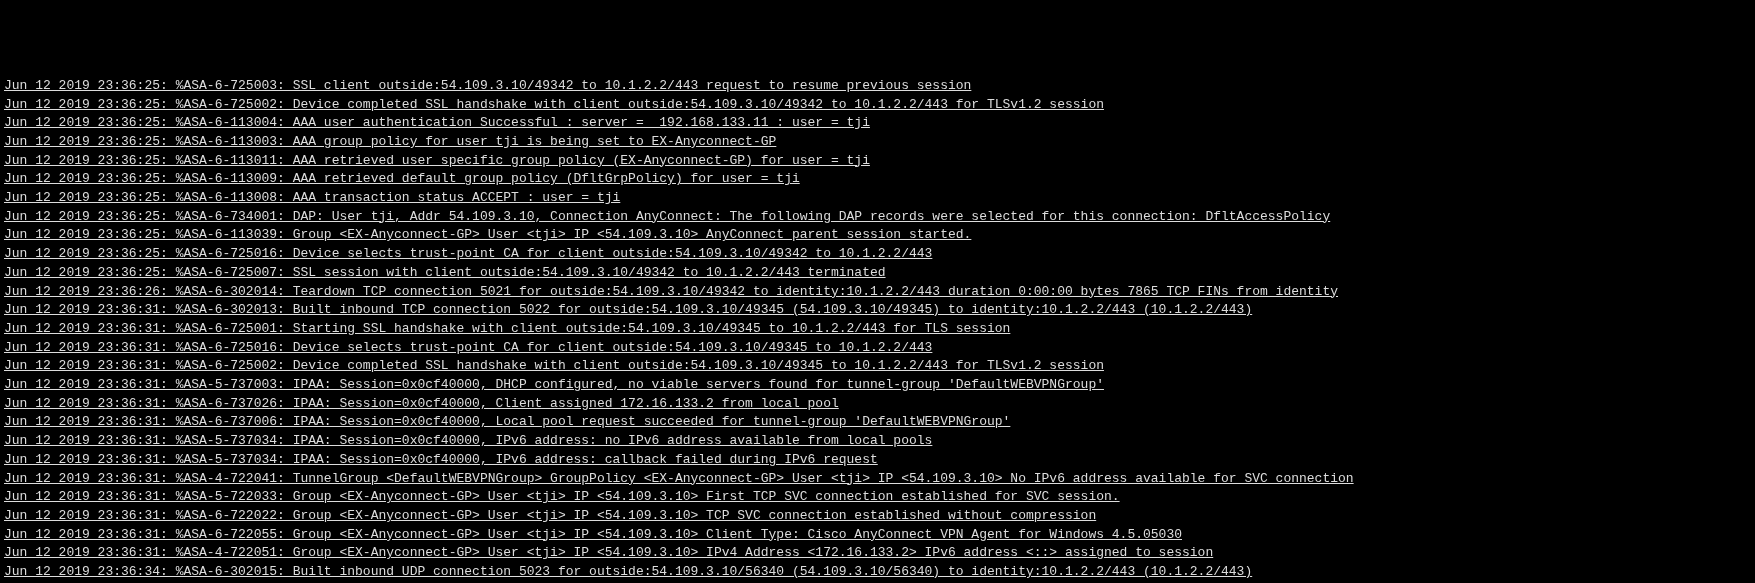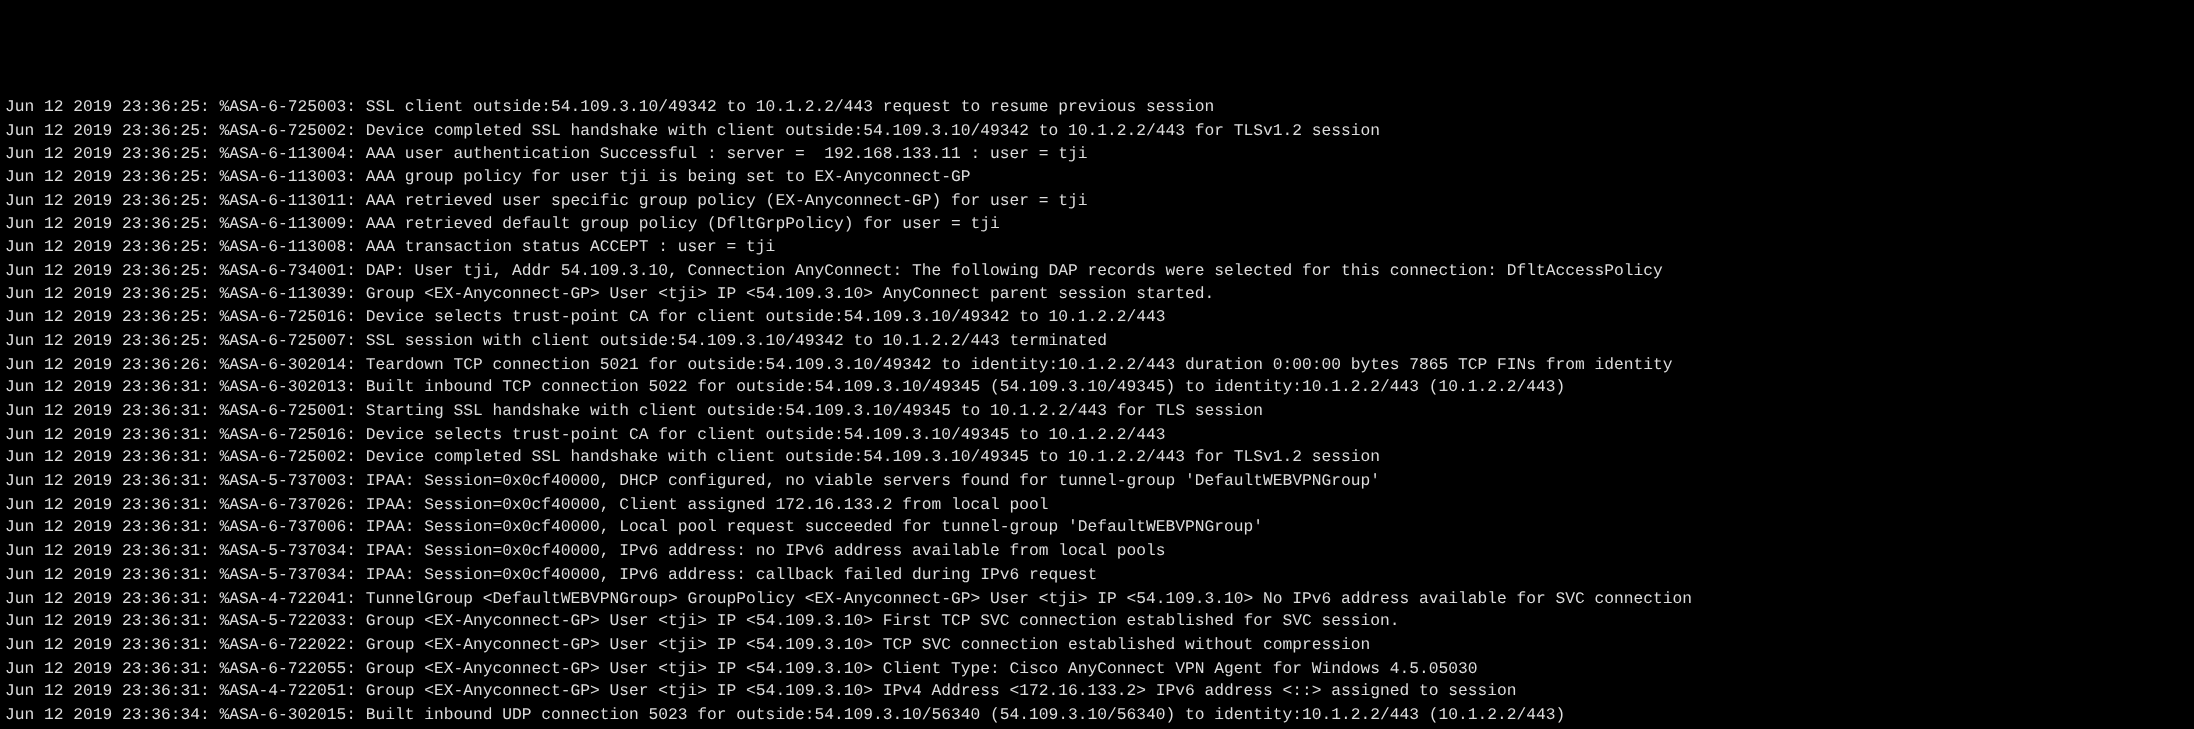--- a/index.html
+++ b/index.html
@@ -8,21 +8,21 @@
       color: #ddd;
       font-family: "Courier New", Courier, monospace;
       font-size: 13px;
       line-height: 18.7px;
       white-space: pre;
       overflow-x: auto;
       padding: 2px 0 2px 4px;
       position: relative;
       min-height: 583px;
     }
-    .log-line { display: block; }
+    .log-line { display: block; text-decoration: underline; }
   </style>
 </head>
 <body>
 
 
 
 <div id="log-container"><span class="log-line">Jun 12 2019 23:36:25: %ASA-6-725003: SSL client outside:54.109.3.10/49342 to 10.1.2.2/443 request to resume previous session</span><span class="log-line">Jun 12 2019 23:36:25: %ASA-6-725002: Device completed SSL handshake with client outside:54.109.3.10/49342 to 10.1.2.2/443 for TLSv1.2 session</span><span class="log-line">Jun 12 2019 23:36:25: %ASA-6-113004: AAA user authentication Successful : server =  192.168.133.11 : user = tji</span><span class="log-line">Jun 12 2019 23:36:25: %ASA-6-113003: AAA group policy for user tji is being set to EX-Anyconnect-GP</span><span class="log-line">Jun 12 2019 23:36:25: %ASA-6-113011: AAA retrieved user specific group policy (EX-Anyconnect-GP) for user = tji</span><span class="log-line">Jun 12 2019 23:36:25: %ASA-6-113009: AAA retrieved default group policy (DfltGrpPolicy) for user = tji</span><span class="log-line">Jun 12 2019 23:36:25: %ASA-6-113008: AAA transaction status ACCEPT : user = tji</span><span class="log-line">Jun 12 2019 23:36:25: %ASA-6-734001: DAP: User tji, Addr 54.109.3.10, Connection AnyConnect: The following DAP records were selected for this connection: DfltAccessPolicy</span><span class="log-line">Jun 12 2019 23:36:25: %ASA-6-113039: Group &lt;EX-Anyconnect-GP&gt; User &lt;tji&gt; IP &lt;54.109.3.10&gt; AnyConnect parent session started.</span><span class="log-line">Jun 12 2019 23:36:25: %ASA-6-725016: Device selects trust-point CA for client outside:54.109.3.10/49342 to 10.1.2.2/443</span><span class="log-line">Jun 12 2019 23:36:25: %ASA-6-725007: SSL session with client outside:54.109.3.10/49342 to 10.1.2.2/443 terminated</span><span class="log-line">Jun 12 2019 23:36:26: %ASA-6-302014: Teardown TCP connection 5021 for outside:54.109.3.10/49342 to identity:10.1.2.2/443 duration 0:00:00 bytes 7865 TCP FINs from identity</span><span class="log-line">Jun 12 2019 23:36:31: %ASA-6-302013: Built inbound TCP connection 5022 for outside:54.109.3.10/49345 (54.109.3.10/49345) to identity:10.1.2.2/443 (10.1.2.2/443)</span><span class="log-line">Jun 12 2019 23:36:31: %ASA-6-725001: Starting SSL handshake with client outside:54.109.3.10/49345 to 10.1.2.2/443 for TLS session</span><span class="log-line">Jun 12 2019 23:36:31: %ASA-6-725016: Device selects trust-point CA for client outside:54.109.3.10/49345 to 10.1.2.2/443</span><span class="log-line">Jun 12 2019 23:36:31: %ASA-6-725002: Device completed SSL handshake with client outside:54.109.3.10/49345 to 10.1.2.2/443 for TLSv1.2 session</span><span class="log-line">Jun 12 2019 23:36:31: %ASA-5-737003: IPAA: Session=0x0cf40000, DHCP configured, no viable servers found for tunnel-group 'DefaultWEBVPNGroup'</span><span class="log-line">Jun 12 2019 23:36:31: %ASA-6-737026: IPAA: Session=0x0cf40000, Client assigned 172.16.133.2 from local pool</span><span class="log-line">Jun 12 2019 23:36:31: %ASA-6-737006: IPAA: Session=0x0cf40000, Local pool request succeeded for tunnel-group 'DefaultWEBVPNGroup'</span><span class="log-line">Jun 12 2019 23:36:31: %ASA-5-737034: IPAA: Session=0x0cf40000, IPv6 address: no IPv6 address available from local pools</span><span class="log-line">Jun 12 2019 23:36:31: %ASA-5-737034: IPAA: Session=0x0cf40000, IPv6 address: callback failed during IPv6 request</span><span class="log-line">Jun 12 2019 23:36:31: %ASA-4-722041: TunnelGroup &lt;DefaultWEBVPNGroup&gt; GroupPolicy &lt;EX-Anyconnect-GP&gt; User &lt;tji&gt; IP &lt;54.109.3.10&gt; No IPv6 address available for SVC connection</span><span class="log-line">Jun 12 2019 23:36:31: %ASA-5-722033: Group &lt;EX-Anyconnect-GP&gt; User &lt;tji&gt; IP &lt;54.109.3.10&gt; First TCP SVC connection established for SVC session.</span><span class="log-line">Jun 12 2019 23:36:31: %ASA-6-722022: Group &lt;EX-Anyconnect-GP&gt; User &lt;tji&gt; IP &lt;54.109.3.10&gt; TCP SVC connection established without compression</span><span class="log-line">Jun 12 2019 23:36:31: %ASA-6-722055: Group &lt;EX-Anyconnect-GP&gt; User &lt;tji&gt; IP &lt;54.109.3.10&gt; Client Type: Cisco AnyConnect VPN Agent for Windows 4.5.05030</span><span class="log-line">Jun 12 2019 23:36:31: %ASA-4-722051: Group &lt;EX-Anyconnect-GP&gt; User &lt;tji&gt; IP &lt;54.109.3.10&gt; IPv4 Address &lt;172.16.133.2&gt; IPv6 address &lt;::&gt; assigned to session</span><span class="log-line">Jun 12 2019 23:36:34: %ASA-6-302015: Built inbound UDP connection 5023 for outside:54.109.3.10/56340 (54.109.3.10/56340) to identity:10.1.2.2/443 (10.1.2.2/443)</span><span class="log-line">Jun 12 2019 23:36:34: %ASA-6-725001: Starting SSL handshake with client outside:54.109.3.10/56340 to 10.1.2.2/443 for DTLS session</span></div>
 
 
 

